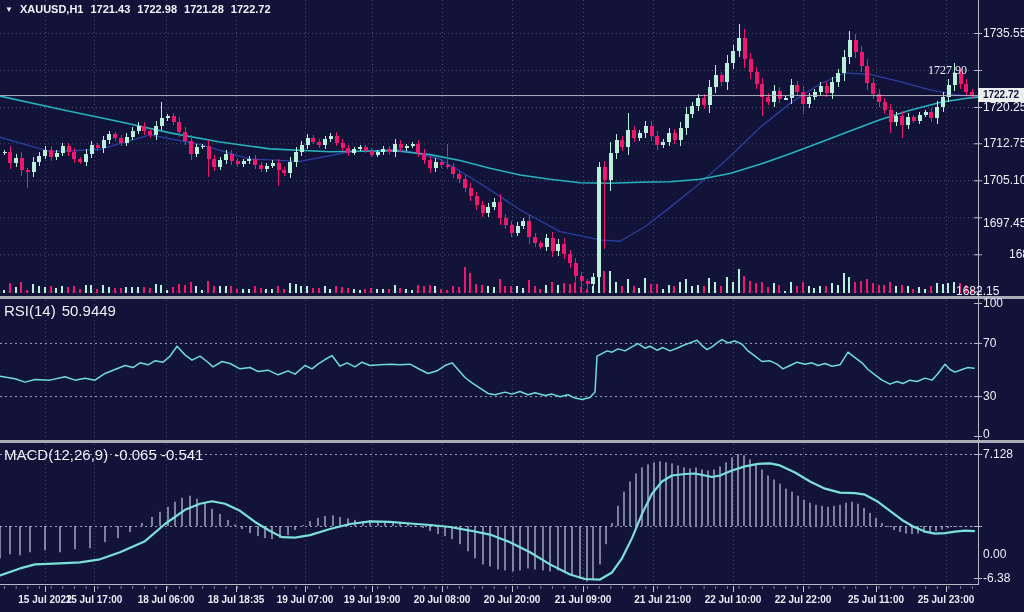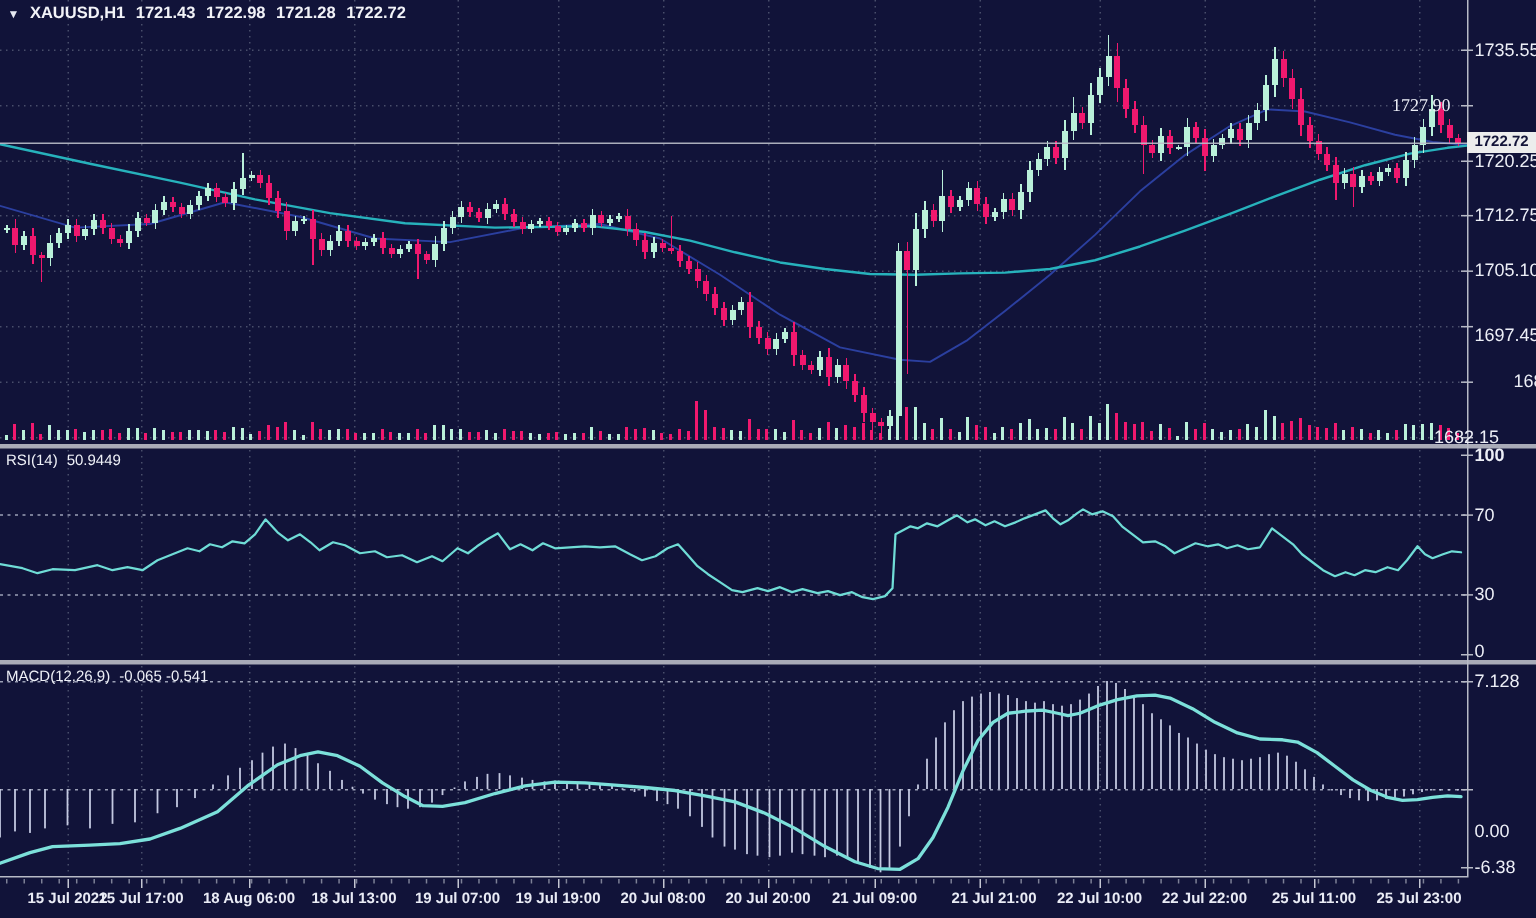--- a/index.html
+++ b/index.html
@@ -2,21 +2,21 @@
 <html><head>
 <meta charset="utf-8">
 <style>
   html,body{margin:0;padding:0;background:#000;}
   .chart{position:relative;width:1024px;height:612px;background:#111339;overflow:hidden;
          font-family:"Liberation Sans",sans-serif;}
   svg{position:absolute;left:0;top:0;}
   .hdr{position:absolute;left:5px;top:3px;color:#f2f3f8;font-size:11px;font-weight:700;
        display:flex;gap:7px;align-items:center;z-index:5;}
   .hdr .tri{font-size:8px;color:#e7e9f2;cursor:pointer;}
-  .pane-lbl{position:absolute;color:#eef0f7;font-size:10px;font-weight:400;z-index:5;display:flex;gap:6px;}
+  .pane-lbl{position:absolute;color:#eef0f7;font-size:15px;font-weight:400;z-index:5;display:flex;gap:6px;}
   .axis-lbl{position:absolute;left:983px;color:#eceef6;font-size:12px;font-weight:400;line-height:12px;z-index:4;}
   .x-lbl{position:absolute;width:76px;text-align:center;color:#e9ebf5;font-size:10px;font-weight:600;
          top:594px;z-index:4;color:#e9ebf5;}
   .tag{position:absolute;left:978px;width:46px;height:14px;background:#eceded;color:#121438;
        font-size:10px;font-weight:700;text-align:center;line-height:14px;z-index:6;}
 </style>
 </head>
 <body>
 
 <div class="chart">
@@ -830,31 +830,31 @@
 
   <div id="labels">
       <div class="axis-lbl" style="top: 27px; left: 983px;">1735.55</div>
       <div class="axis-lbl" style="top: 64.003px; left: 928px; font-family: Liberation Serif, serif;">1727.90</div>
       <div class="axis-lbl" style="top: 101.006px; left: 983px;">1720.25</div>
       <div class="axis-lbl" style="top: 137.284px; left: 983px;">1712.75</div>
       <div class="axis-lbl" style="top: 174.287px; left: 983px;">1705.10</div>
       <div class="axis-lbl" style="top: 217px; left: 983px;">1697.45</div>
       <div class="axis-lbl" style="top: 248.293px; left: 983px; margin-left: 26px;">1689.80</div>
       <div class="axis-lbl" style="top: 285.296px; left: 924px; margin-left: 32px;">1682.15</div>
-      <div class="axis-lbl" style="top: 297px; left: 983px; font-weight: bold;">100</div>
+      <div class="axis-lbl" style="top: 297px; left: 983px;">100</div>
       <div class="axis-lbl" style="top: 336.9px; left: 983px;">70</div>
       <div class="axis-lbl" style="top: 390.1px; left: 983px;">30</div>
       <div class="axis-lbl" style="top: 428px; left: 983px;">0</div>
       <div class="axis-lbl" style="top: 448.007px; left: 983px;">7.128</div>
       <div class="axis-lbl" style="top: 520px; left: 983px; margin-top: 28px;">0.00</div>
       <div class="axis-lbl" style="top: 572px; left: 983px;">-6.38</div>
       <div class="x-lbl" style="left: 7px;">15 Jul 2022</div>
       <div class="x-lbl" style="left: 56px;">15 Jul 17:00</div>
-      <div class="x-lbl" style="left: 128px;">18 Aug 06:00</div>
-      <div class="x-lbl" style="left: 198px;">18 Jul 13:00</div>
+      <div class="x-lbl" style="left: 128px;">18 Jul 06:00</div>
+      <div class="x-lbl" style="left: 198px;">18 Jul 18:35</div>
       <div class="x-lbl" style="left: 267px;">19 Jul 07:00</div>
       <div class="x-lbl" style="left: 334px;">19 Jul 19:00</div>
       <div class="x-lbl" style="left: 404px;">20 Jul 08:00</div>
       <div class="x-lbl" style="left: 474px;">20 Jul 20:00</div>
       <div class="x-lbl" style="left: 545px;">21 Jul 09:00</div>
       <div class="x-lbl" style="left: 615px; text-align: right;">21 Jul 21:00</div>
       <div class="x-lbl" style="left: 695px;">22 Jul 10:00</div>
       <div class="x-lbl" style="left: 765px;">22 Jul 22:00</div>
       <div class="x-lbl" style="left: 838px;">25 Jul 11:00</div>
       <div class="x-lbl" style="left: 908px;">25 Jul 23:00</div>

